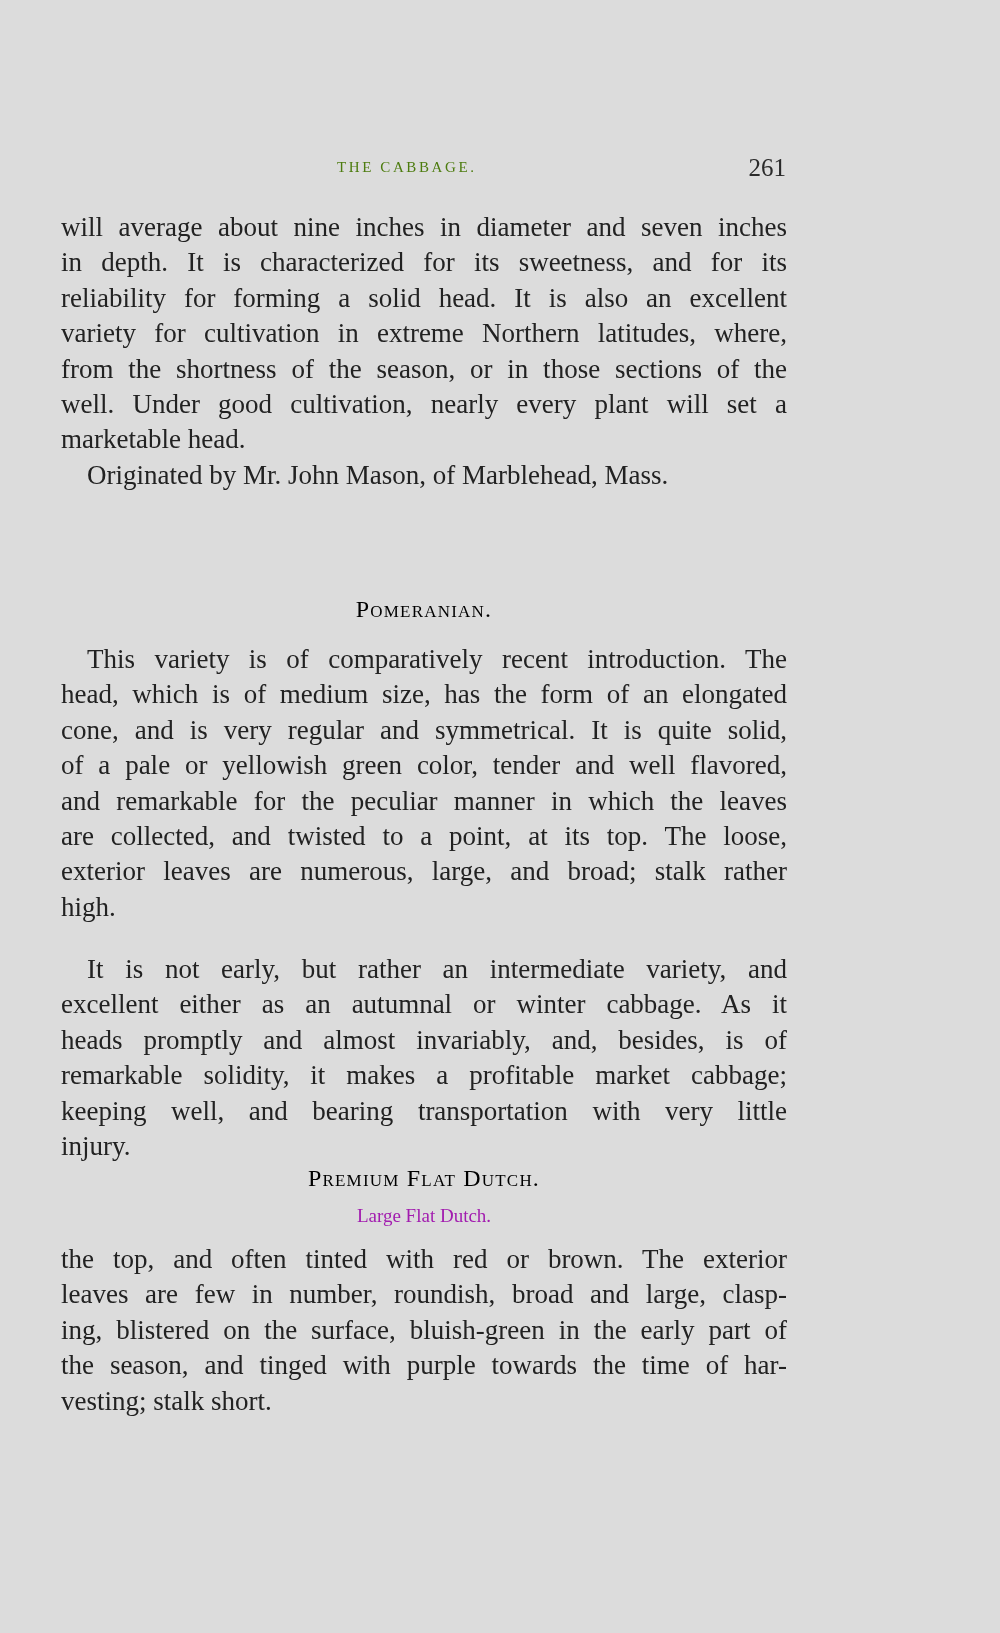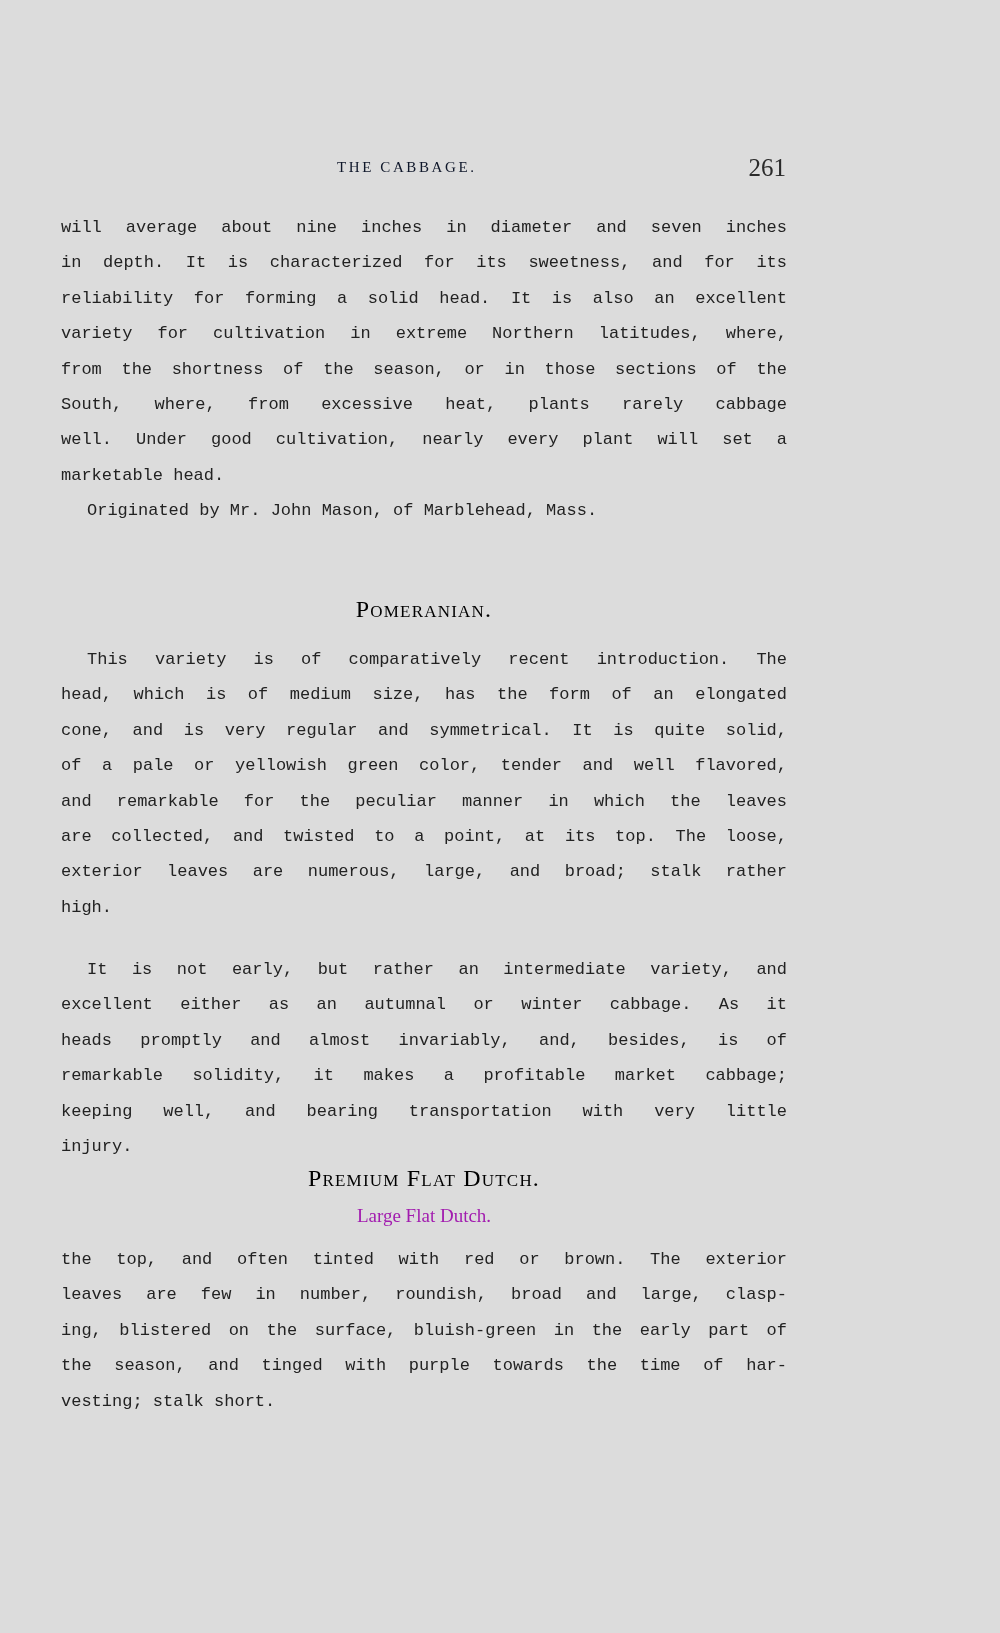--- a/index.html
+++ b/index.html
@@ -27,44 +27,43 @@
     left: 61px;
     width: 726px;
     height: 26px;
   }
   .running-title {
     position: absolute;
     left: 276px;
     top: 5px;
     font-size: 15px;
     letter-spacing: 2.6px;
-    color: #0f172a;
+    color: #4d7c0f;
   }
   .page-number {
     position: absolute;
     right: 1px;
     top: 0px;
     font-size: 25px;
     color: #2a2a2a;
   }
   .block {
     position: absolute;
     left: 61px;
     width: 726px;
   }
   .line {
     display: block;
     height: 35.4px;
     line-height: 35.4px;
-    font-size: 17px;
+    font-size: 27px;
     text-align: justify;
     text-align-last: justify;
     white-space: nowrap;
     overflow: visible;
-    font-family: Liberation Mono, monospace;
   }
   .line.last {
     text-align-last: left;
   }
   .line.indent {
     padding-left: 26px;
   }
   .heading {
     position: absolute;
     left: 61px;
@@ -93,21 +92,20 @@
     <span class="running-title">THE CABBAGE.</span>
     <span class="page-number">261</span>
   </div>
 
   <div class="block" style="top:210px;">
     <span class="line">will average about nine inches in diameter and seven inches</span>
     <span class="line">in depth.  It is characterized for its sweetness, and for its</span>
     <span class="line">reliability for forming a solid head.  It is also an excellent</span>
     <span class="line">variety for cultivation in extreme Northern latitudes, where,</span>
     <span class="line">from the shortness of the season, or in those sections of the</span>
-    <span class="line">South, where, from excessive heat, plants rarely cabbage</span>
     <span class="line">well.  Under good cultivation, nearly every plant will set a</span>
     <span class="line last">marketable head.</span>
     <span class="line indent last">Originated by Mr. John Mason, of Marblehead, Mass.</span>
   </div>
 
   <div class="heading" style="top:596px;">Pomeranian.</div>
 
   <div class="block" style="top:642px;">
     <span class="line indent">This variety is of comparatively recent introduction.  The</span>
     <span class="line">head, which is of medium size, has the form of an elongated</span>

